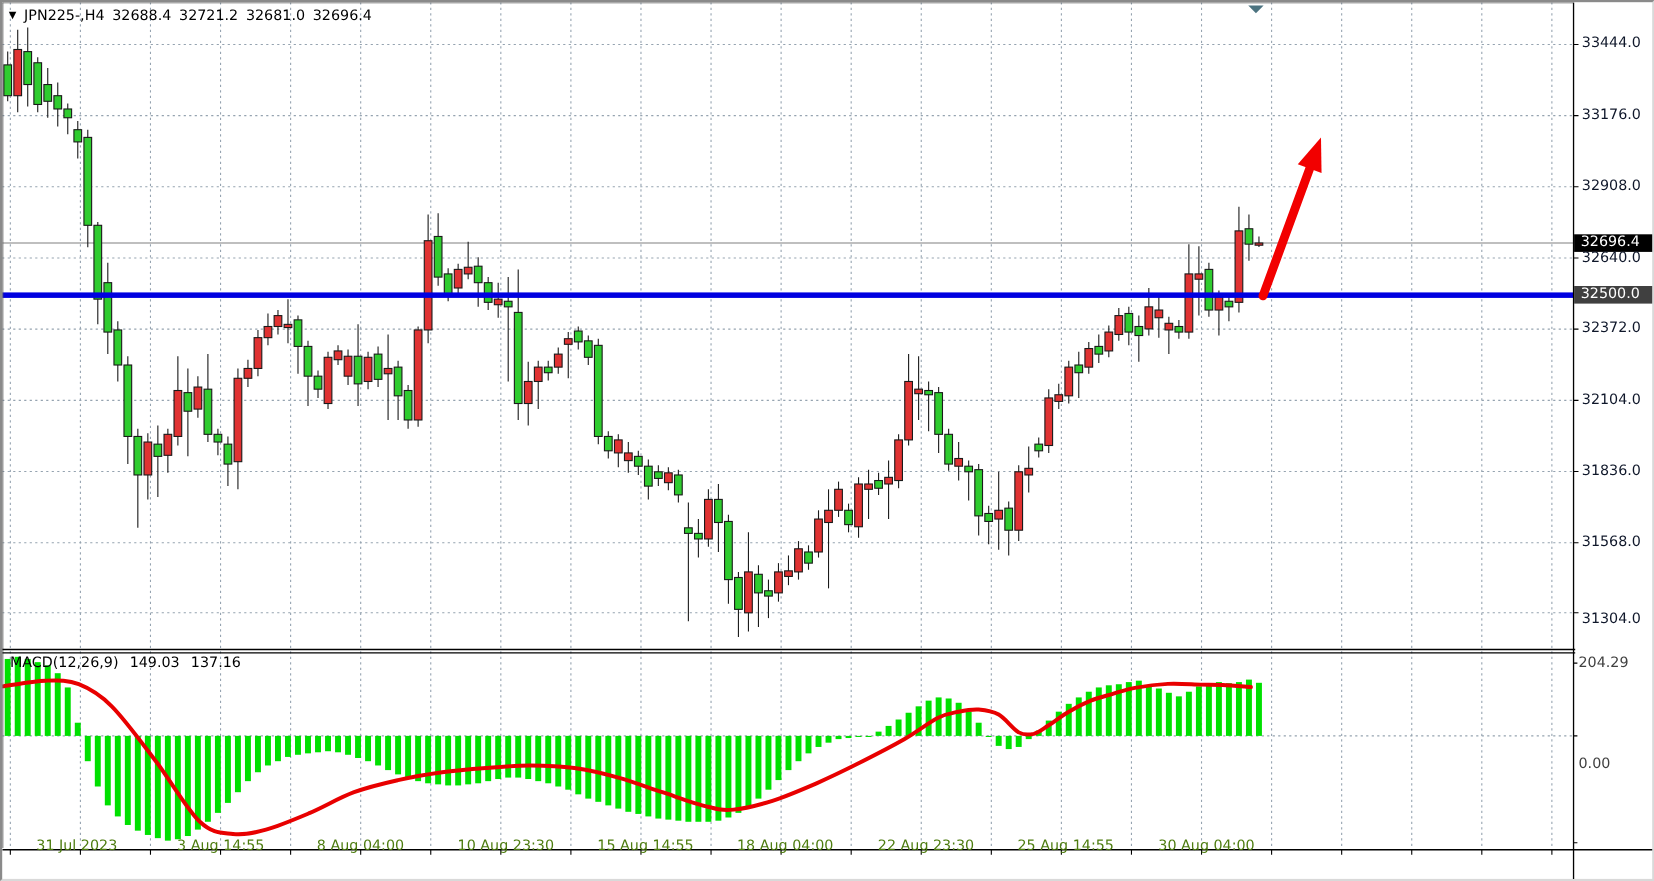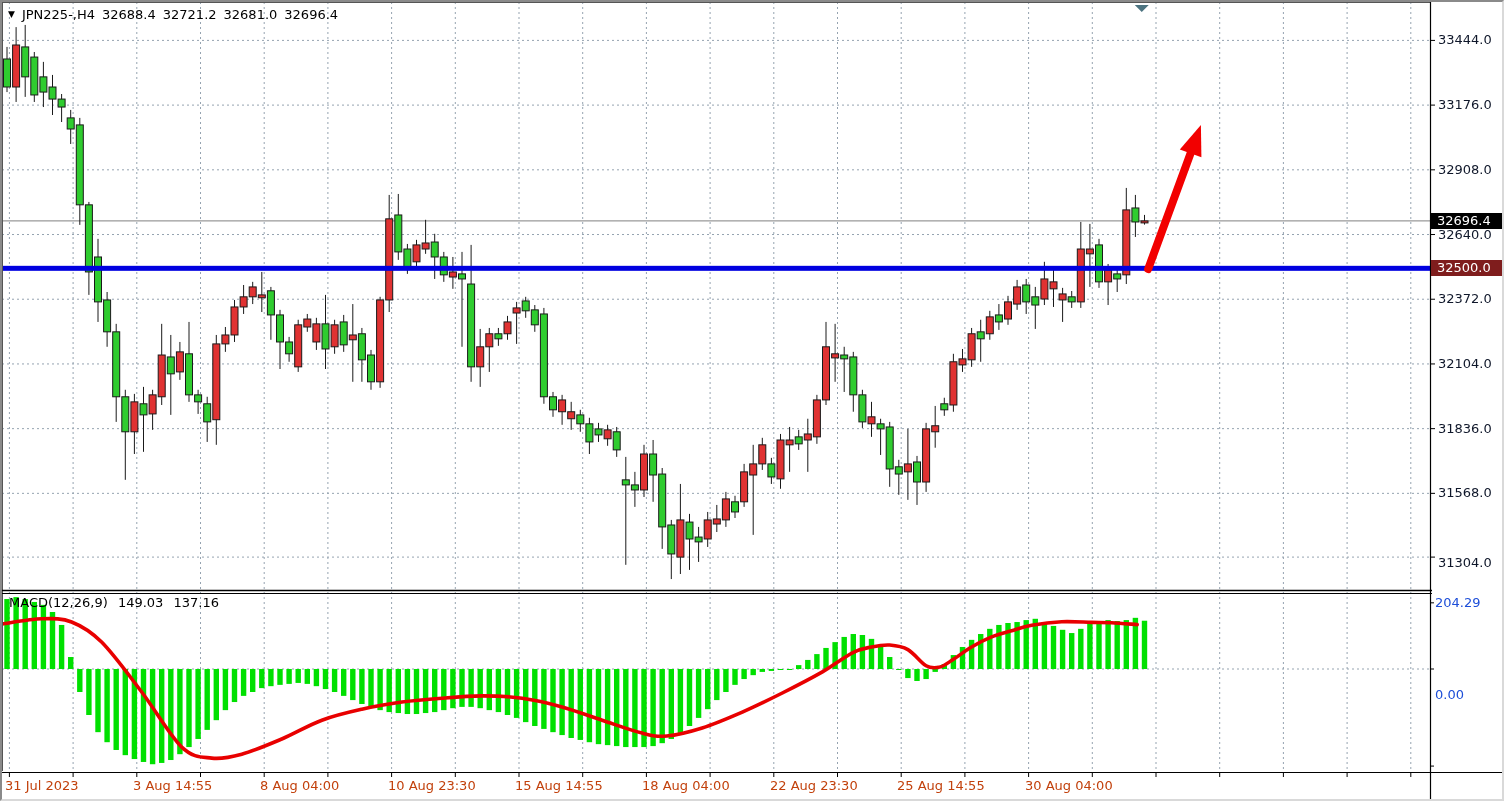--- a/index.html
+++ b/index.html
@@ -13,28 +13,28 @@
   }
   #chart-canvas { position:absolute; left:0; top:0; }
   .overlay { position:absolute; color:#000; white-space:nowrap; }
   #symbol-bar { left:6px; top:5px; font-size:13px; display:flex; align-items:center; }
   #symbol-bar .tri { font-size:9px; margin-right:7px; position:relative; top:-1px; }
   #symbol-bar .ohlc { margin-left:7px; }
   #symbol-bar .sp { margin-left:7px; }
   #macd-bar { left:7px; top:593px; font-size:13px; }
   #macd-bar span { margin-right:6px; }
   .axis-label { position:absolute; left:1436px; font-size:13px; color:#0f172a; }
-  .macd-axis-label { position:absolute; left:1433px; font-size:13px; color:#1d4ed8; }
-  .time-label { position:absolute; top:776px; font-size:13px; color:#c2410c; }
+  .macd-axis-label { position:absolute; left:1433px; font-size:13px; color:#404040; }
+  .time-label { position:absolute; top:760px; font-size:13px; color:#4d7c0f;margin-left:28px; }
   .badge {
     position:absolute; left:1429px; width:74px; height:16px;
     color:#fff; font-size:13px; line-height:16px; padding-left:6px;
   }
   #price-badge { background:#000000; }
-  #level-badge { background:#7f1d1d; }
+  #level-badge { background:#404040; }
 </style>
 </head>
 <body>
 
 <div id="window">
 
   <svg id="chart-canvas" width="1504" height="801">
       <g>
         <line x1="7.4" y1="0" x2="7.4" y2="769" stroke="#95a3b0" stroke-width="1" stroke-dasharray="2 3"></line>
         <line x1="71.10000000000001" y1="0" x2="71.10000000000001" y2="769" stroke="#95a3b0" stroke-width="1" stroke-dasharray="2 3"></line>

